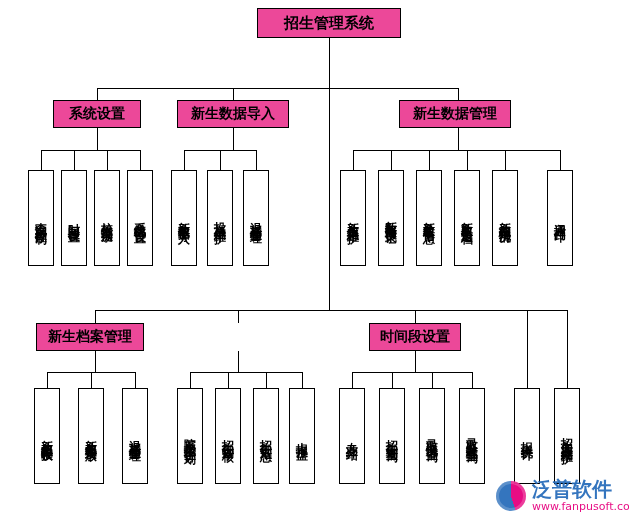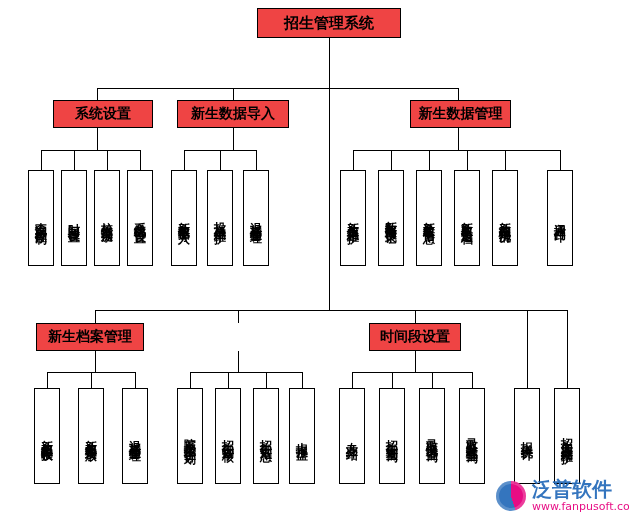--- a/index.html
+++ b/index.html
@@ -3,21 +3,21 @@
 <meta charset="utf-8">
 <style>
   html,body{margin:0;padding:0;background:#fff;}
   .canvas{
     position:relative;width:629px;height:530px;background:#ffffff;
     font-family:"DejaVu Sans","Liberation Sans",sans-serif;overflow:hidden;
   }
   .lines{position:absolute;left:0;top:0;z-index:0;}
   .hbox{
     position:absolute;box-sizing:border-box;height:28px;z-index:1;
-    border:1px solid #000;background:#ef4444;
+    border:1px solid #000;background:#ec4899;
     display:flex;align-items:center;justify-content:center;
     font-size:14px;font-weight:bold;color:#000;white-space:nowrap;
   }
   .hbox.root{height:30px;font-size:15px;}
   .leaf{
     position:absolute;box-sizing:border-box;width:26px;min-height:96px;z-index:1;
     border:1px solid #000;background:#fff;padding:5px 0;
     display:flex;align-items:center;justify-content:center;
   }
   .vtext{
@@ -48,23 +48,23 @@
              M233 128 V150 M184 150 H256 M184 150 V170 M220 150 V170 M256 150 V170
              M458 128 V150 M353 150 H560 M353 150 V170 M391 150 V170 M429 150 V170 M467 150 V170 M505 150 V170 M560 150 V170
              M95 310 H567 M95 310 V323 M238 310 V323 M415 310 V323 M527 310 V388 M567 310 V388
              M95 351 V372 M47 372 H135 M47 372 V388 M91 372 V388 M135 372 V388
              M238 351 V372 M190 372 H302 M190 372 V388 M228 372 V388 M266 372 V388 M302 372 V388
              M415 351 V372 M352 372 H472 M352 372 V388 M392 372 V388 M432 372 V388 M472 372 V388" fill="none" stroke="#000" stroke-width="1" shape-rendering="crispEdges"></path>
   </svg>
 
   <div class="hbox root" style="left:257px;top:8px;width:144px">招生管理系统</div>
 
-  <div class="hbox" style="left:53px;top:100px;width:100px">系统设置</div>
+  <div class="hbox" style="left:53px;top:100px;width:88px">系统设置</div>
   <div class="hbox" style="left:177px;top:100px;width:112px">新生数据导入</div>
-  <div class="hbox" style="left:410px;top:100px;width:101px">新生数据管理</div>
+  <div class="hbox" style="left:399px;top:100px;width:112px">新生数据管理</div>
 
   <div class="leaf" style="left:28px;top:170px">
     <span class="vtext">查询字段控制</span>
   </div>
   <div class="leaf" style="left:61px;top:170px">
     <span class="vtext">时间段设置</span>
   </div>
   <div class="leaf" style="left:94px;top:170px">
     <span class="vtext">校外查询提示</span>
   </div>

